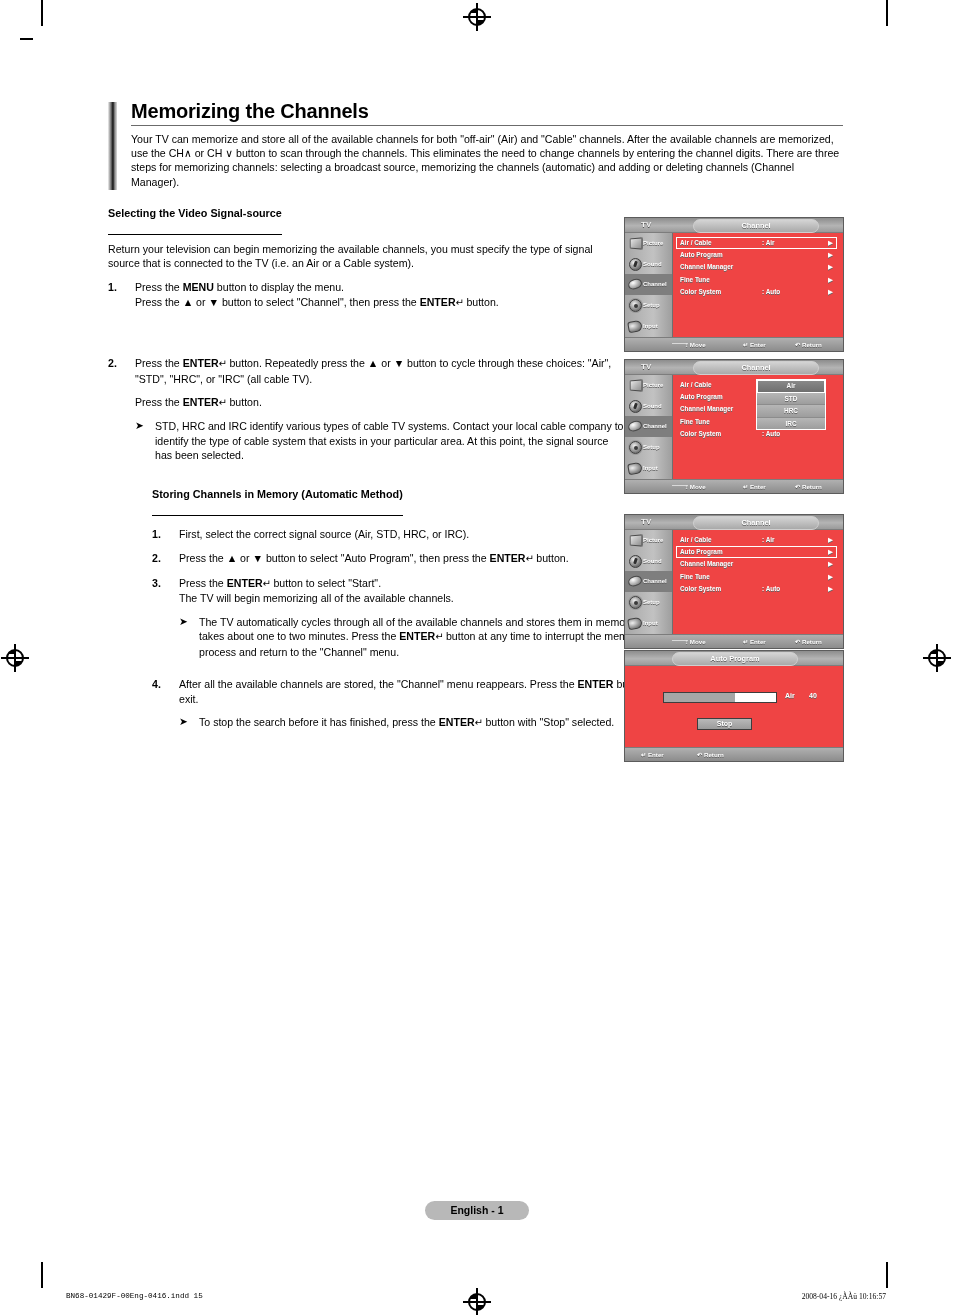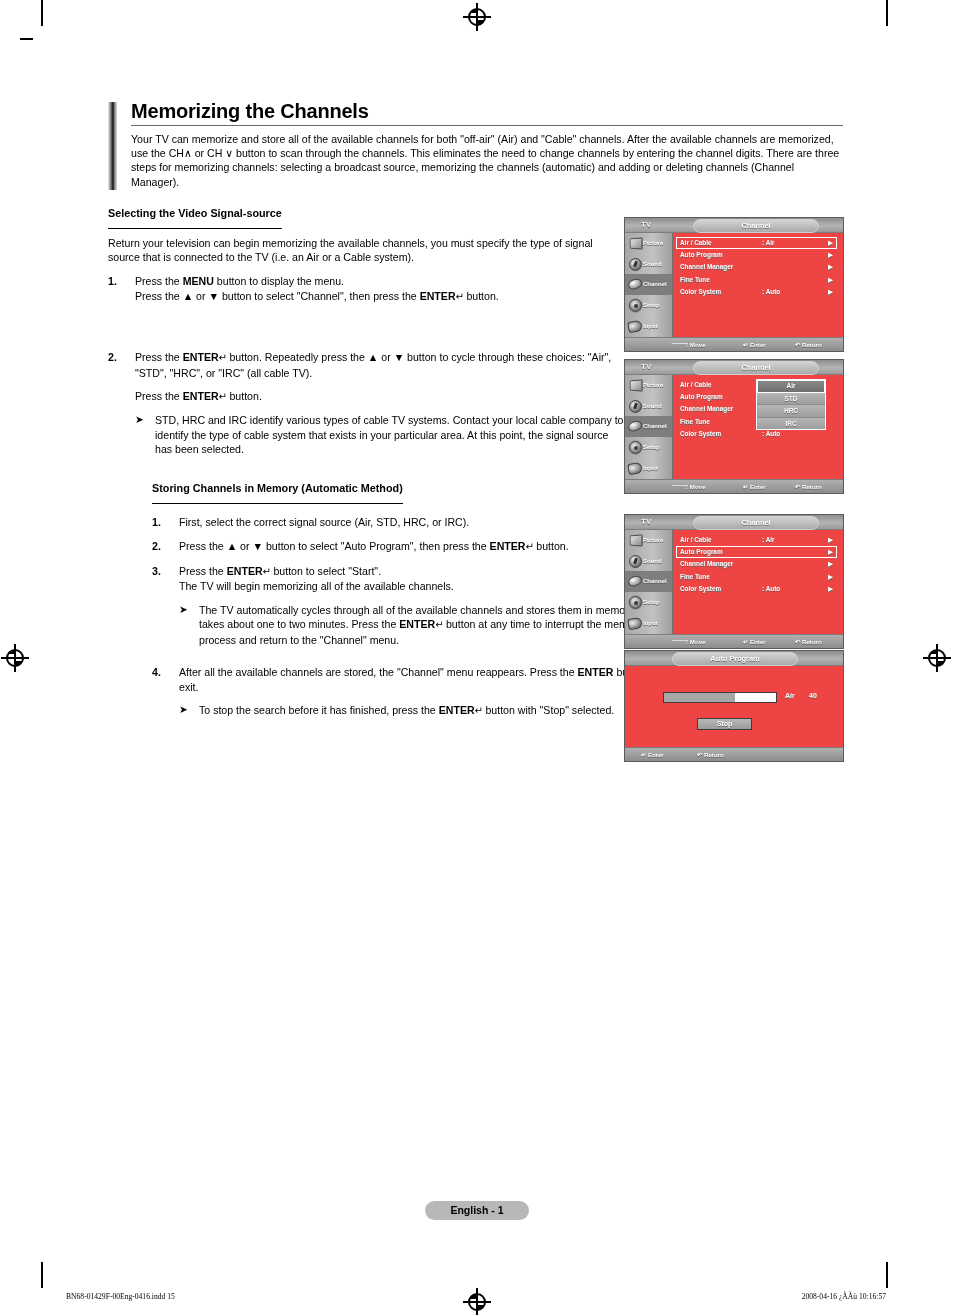--- a/index.html
+++ b/index.html
@@ -48,21 +48,21 @@
   }
   .title-rule { border-bottom: 1.6px solid #6b6b6b; margin-bottom: 6px; }
 
   p.intro {
     font-size: 10.6px; line-height: 14.2px; margin: 0; text-align: left;
   }
 
   .section { margin-top: 14px; }
   h2.subhead {
     font-size: 10.8px; font-weight: bold; margin: 0 0 7px 0;
-    display: inline-block; border-bottom: 1.4px solid #000; padding-bottom: 9px;
+    display: inline-block; border-bottom: 1.4px solid #000; padding-bottom: 15px;
   }
   .clearline { display:block; }
 
   p.body { font-size: 10.6px; line-height: 14.2px; margin: 0 0 10px 0; max-width: 492px; }
 
   ol.steps { margin: 0; padding: 0; list-style: none; }
   ol.steps > li {
     position: relative; padding-left: 27px;
     font-size: 10.6px; line-height: 14.6px; margin-bottom: 9px; max-width: 492px;
   }
@@ -259,21 +259,21 @@
   .dlg-bottom .d2 { left: 72px; }
 
   
   .page-badge {
     position: absolute; left: 425px; top: 1201px; width: 104px; height: 19px;
     background: #b8b8b8; border-radius: 10px;
     text-align: center; line-height: 19px; font-size: 10.5px; font-weight: bold; color: #000;
   }
   .foot-left {
     position: absolute; left: 66px; top: 1292px; font-size: 7.6px;
-    font-family: Liberation Serif, serif; color: #000;
+    font-family: Liberation Mono, monospace; color: #000;
   }
   .foot-right {
     position: absolute; right: 68px; top: 1292px; font-size: 7.6px;
     font-family: "Liberation Serif", serif; color: #000;
   }
 </style>
 </head>
 <body>
 
 <div class="crop-line" style="left:41px; top:0; width:2px; height:26px;"></div>

